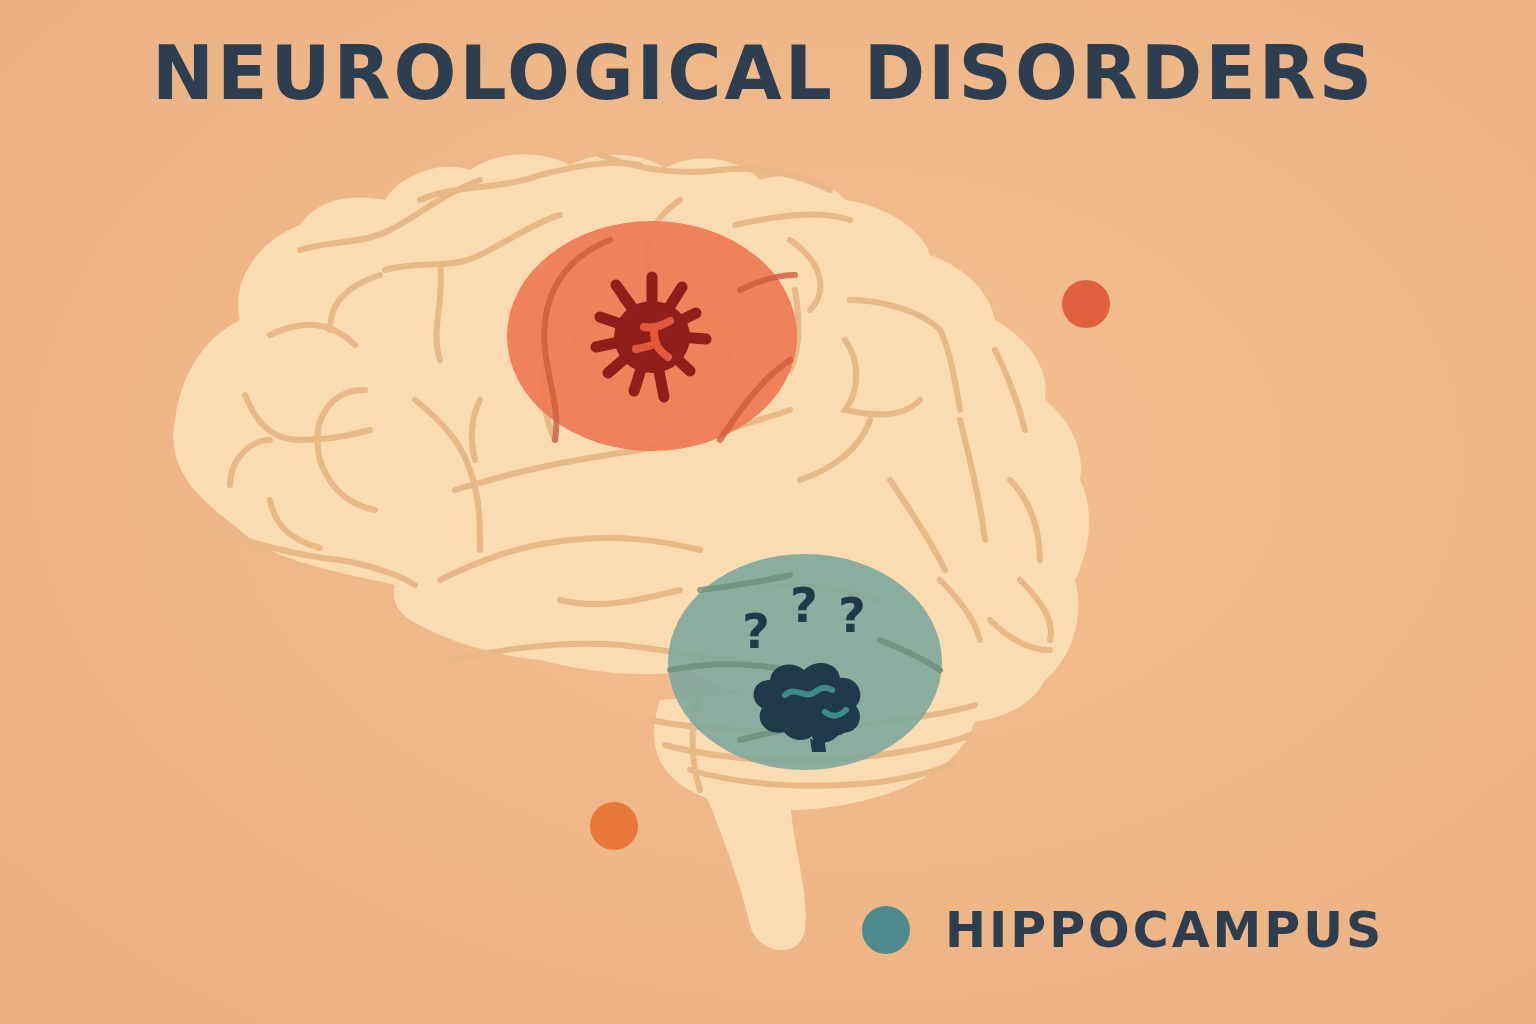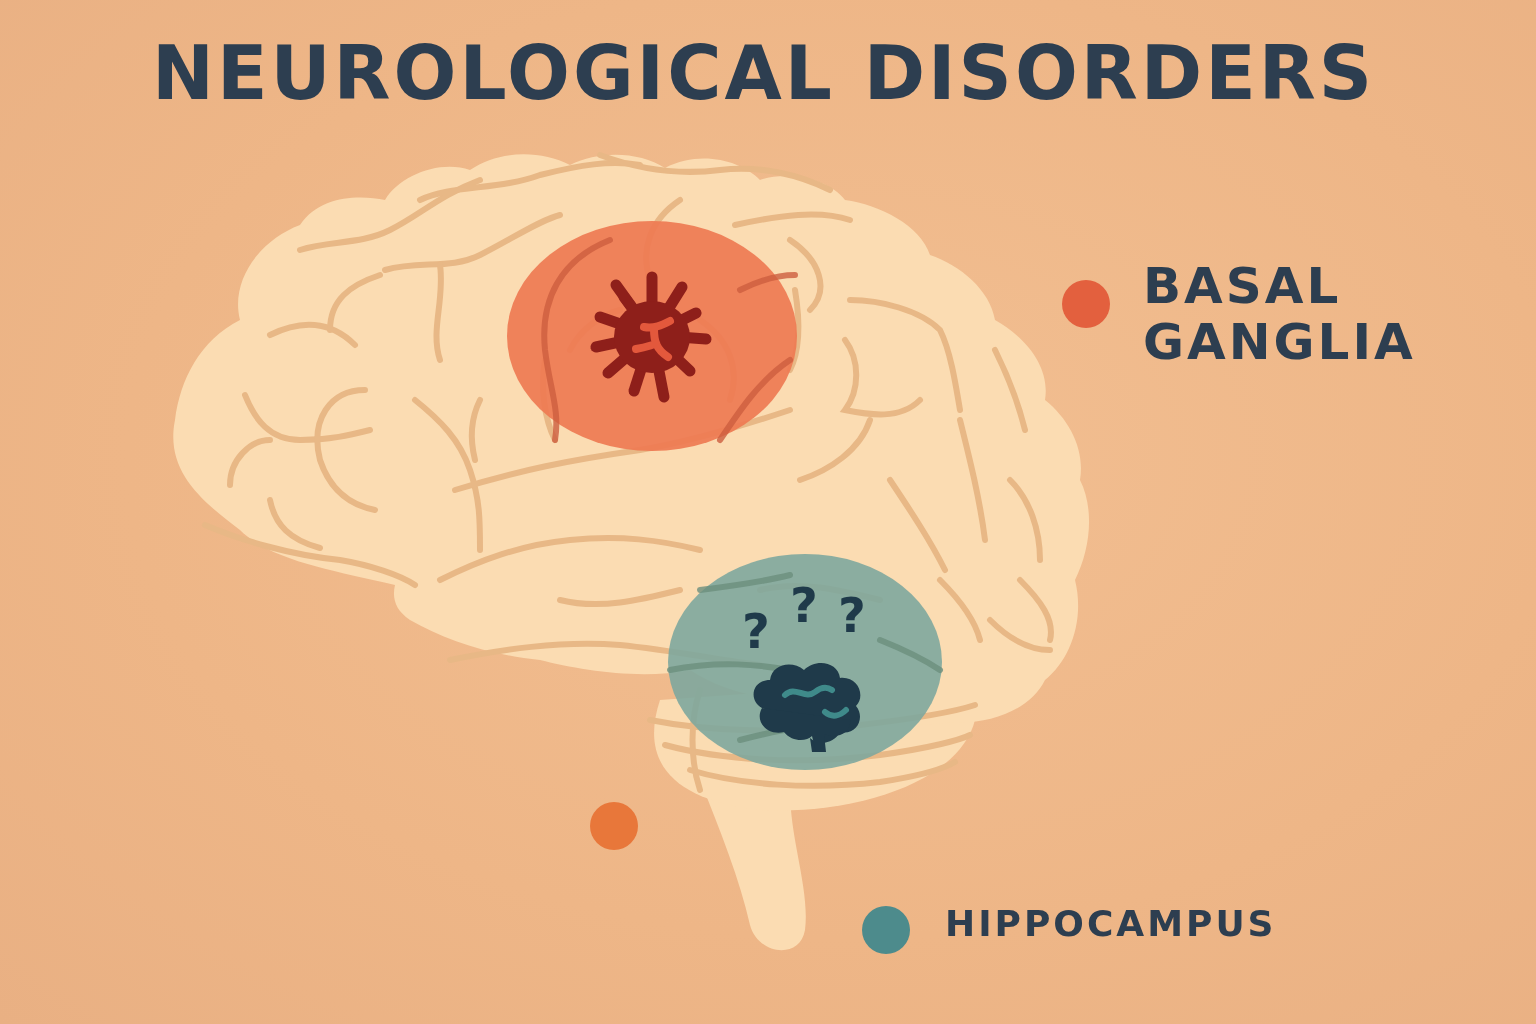--- a/index.html
+++ b/index.html
@@ -125,22 +125,18 @@
 
     <g>
       <path d="M762 708 C748 700 752 680 770 680 C772 664 792 660 804 670 C816 658 838 662 840 678 C858 676 866 696 856 706 C866 718 856 736 840 732 C834 744 818 746 810 738 L812 752 L824 752 L822 730 Z" fill="#1f3a4a"></path>
       <path d="M762 708 C754 722 768 736 784 732 C792 742 806 742 812 736 L816 752 L826 752 L824 734 C838 740 852 732 850 720 L762 708 Z" fill="#1f3a4a"></path>
       <path d="M785 695 C795 685 805 700 815 692 C820 688 826 686 832 690" fill="none" stroke="#3f8a8a" stroke-width="6" stroke-linecap="round"></path>
       <path d="M825 712 C832 718 840 716 846 710" fill="none" stroke="#3f8a8a" stroke-width="6" stroke-linecap="round"></path>
     </g>
   </svg>
 
   <div class="dot" style="left:1062px; top:280px; width:48px; height:48px; background:#e3603e;"></div>
-  <div class="label" style="left:1143px; top:258px;">
-    <div>BASAL</div>
-    <div>GANGLIA</div>
-  </div>
 
   <div class="dot" style="left:590px; top:802px; width:48px; height:48px; background:#e8773a;"></div>
 
   <div class="dot" style="left:862px; top:906px; width:48px; height:48px; background:#4d8b8c;"></div>
-  <div class="label" style="left:945px; top:904px; font-size:36px;">HIPPOCAMPUS</div>
+  <div class="label" style="left:945px; top:904px; font-size:49px;">HIPPOCAMPUS</div>
 </div>
 
 </body></html>

